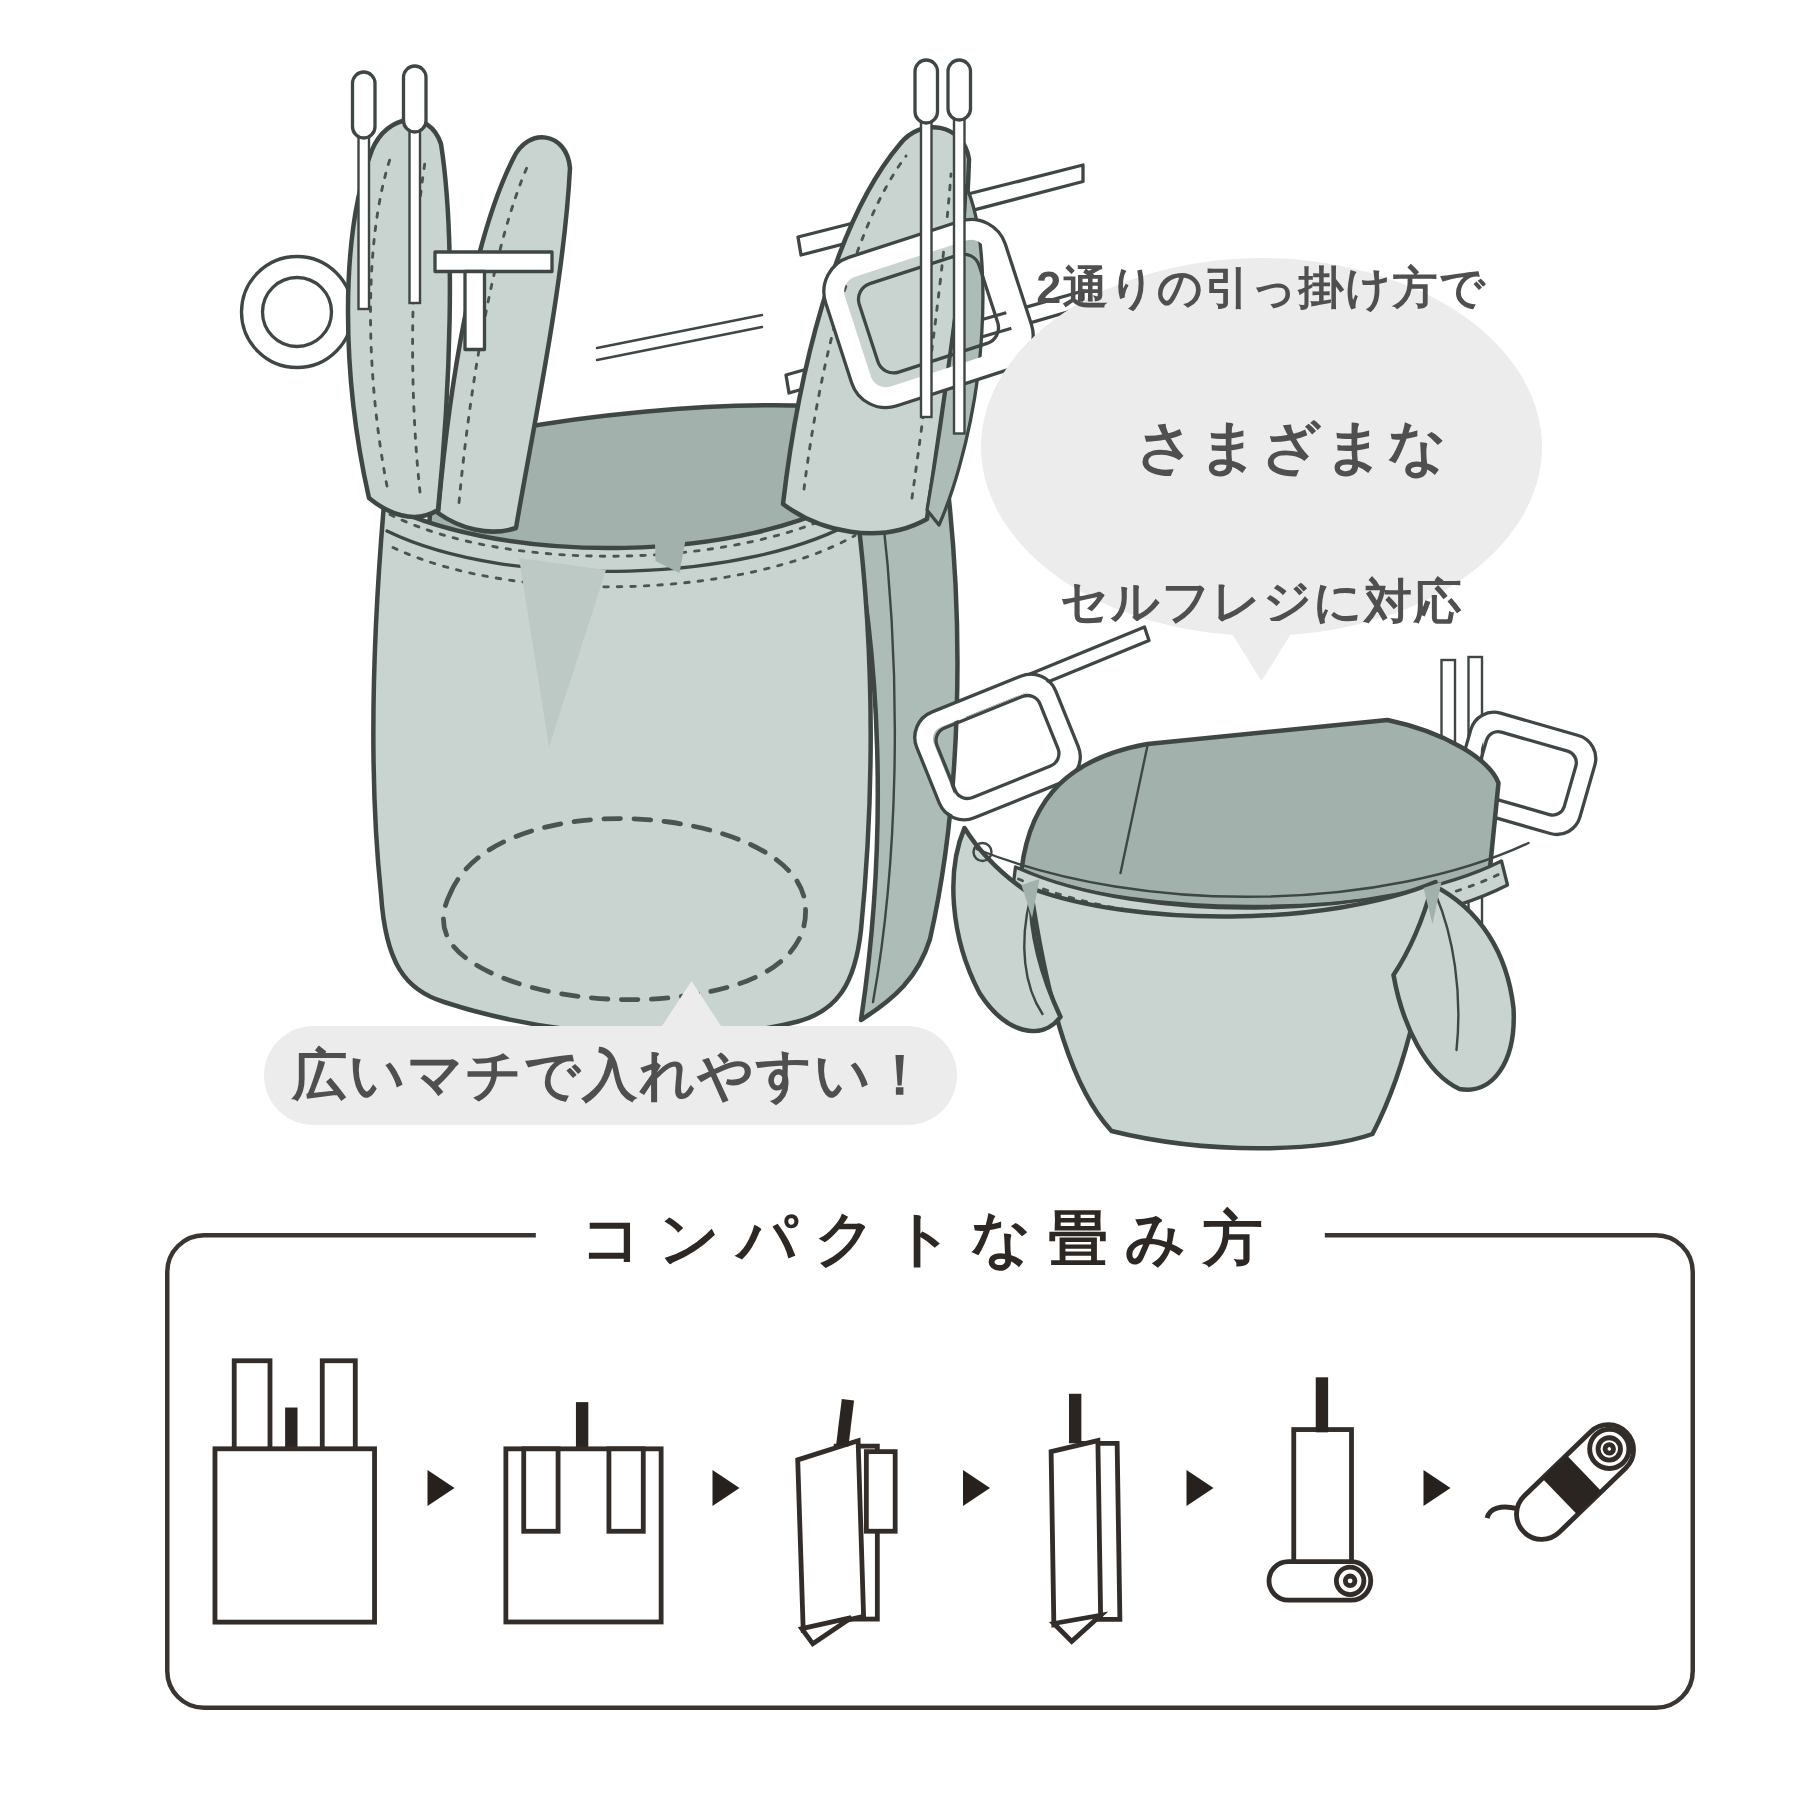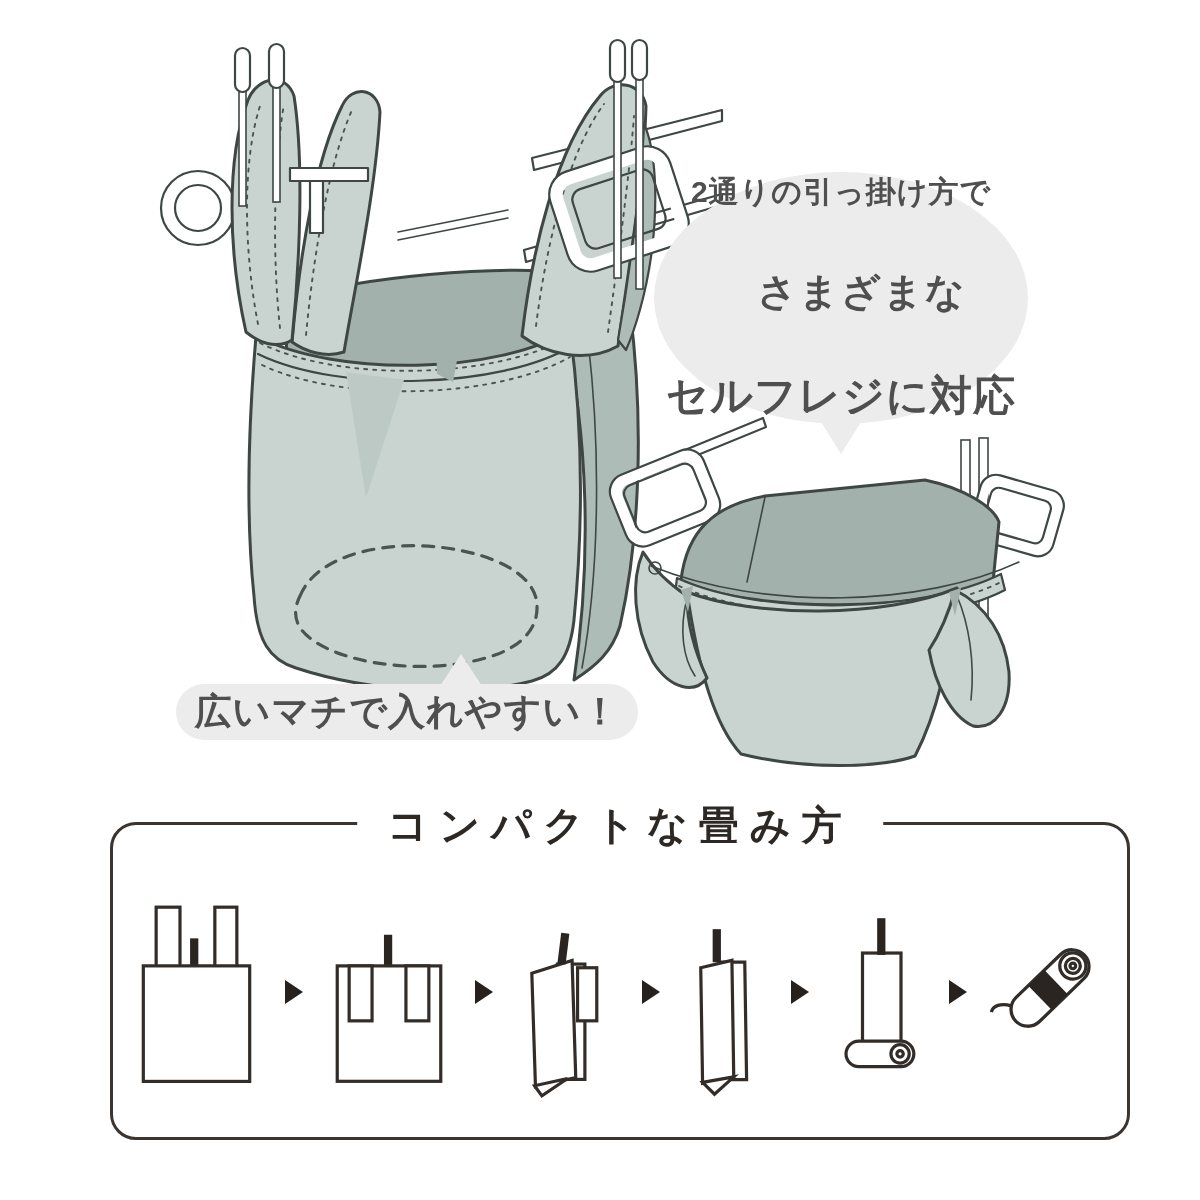--- a/index.html
+++ b/index.html
@@ -25,28 +25,28 @@
 
   
   .bubble-ellipse {
     position:absolute; left:654px; top:172px; width:374px; height:252px;
     background: var(--bubble_bg,#ececec); border-radius:50%;
     display:flex; flex-direction:column; align-items:center; justify-content:space-between;
     text-align:center; color: var(--bubble_text,#4f4f4f);
   }
   .bubble-ellipse .l1 { font-size:30px; font-weight:600; letter-spacing:1px; }
   .bubble-ellipse .l2 { font-size:39px; font-weight:700; letter-spacing:2px; margin-top:10px;margin-left:42px; }
-  .bubble-ellipse .l3 { font-size:42px; font-weight:700; letter-spacing:1px; margin-top:8px; }
+  .bubble-ellipse .l3 { font-size:32px; font-weight:700; letter-spacing:1px; margin-top:8px; }
   .tail-down {
     position:absolute; left:816px; top:414px; width:0; height:0;
     border-left:25px solid transparent; border-right:25px solid transparent;
     border-top:40px solid var(--bubble_bg,#ececec);
   }
   .bubble-pill {
-    position:absolute; left:176px; top:684px; width:462px; height:56px;
+    position:absolute; left:176px; top:684px; width:462px; height:66px;
     background: var(--bubble_bg,#ececec); border-radius:33px;
     display:flex; align-items:center; justify-content:center;
     color: var(--bubble_text,#4f4f4f); font-size:37px; font-weight:600; letter-spacing:1px;
   }
   .tail-up {
     position:absolute; left:440px; top:654px; width:0; height:0;
     border-left:21px solid transparent; border-right:21px solid transparent;
     border-bottom:32px solid var(--bubble_bg,#ececec);
   }
 

